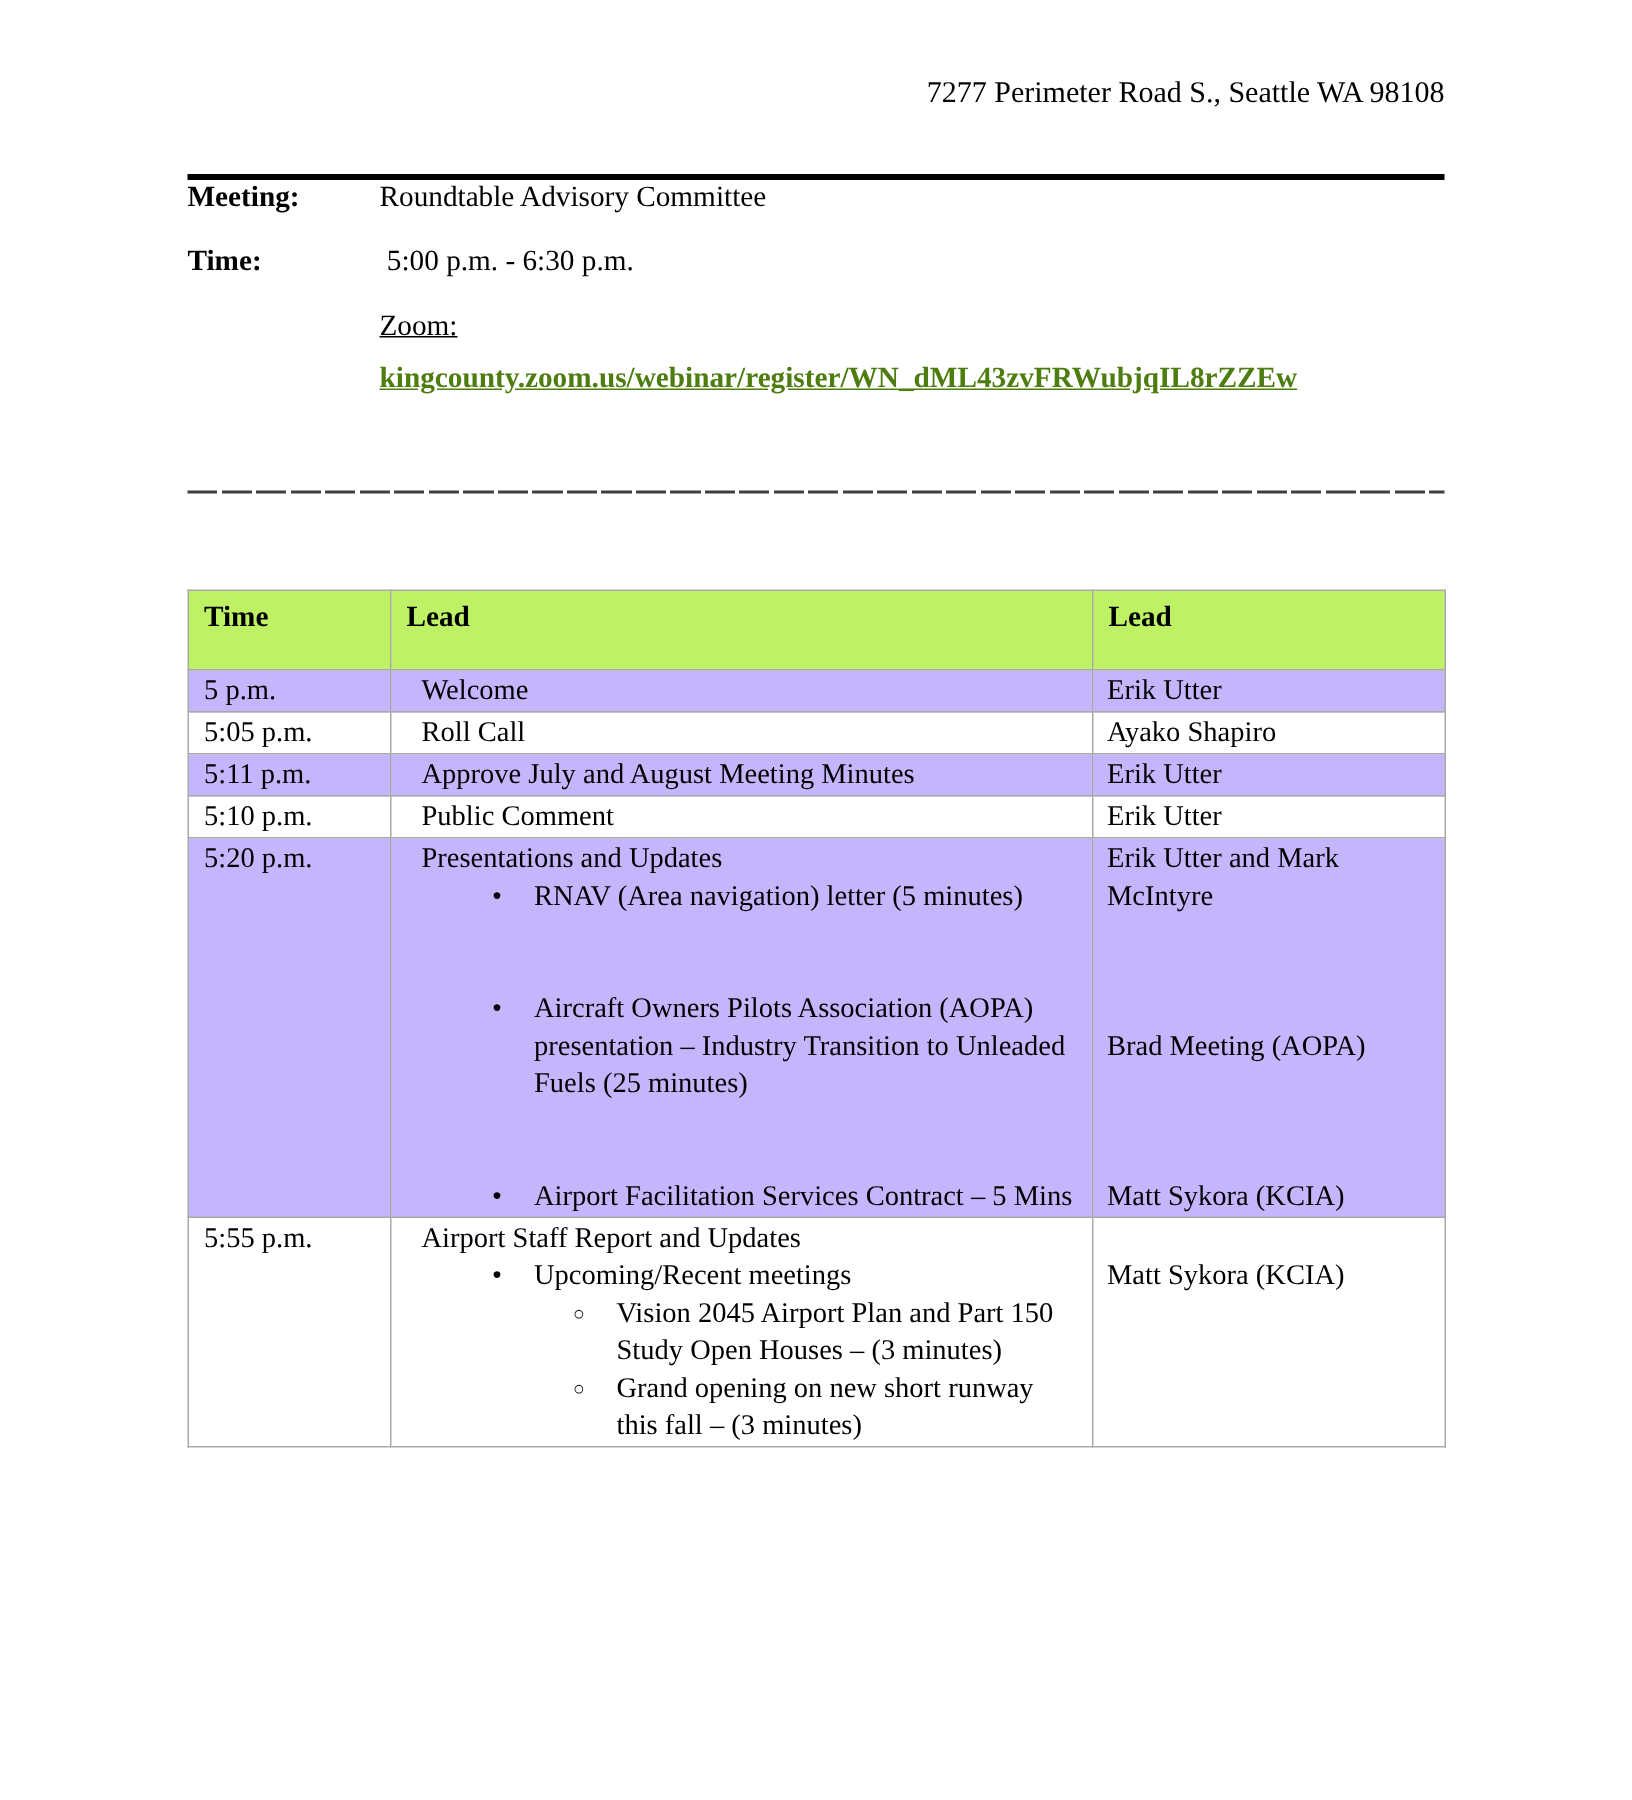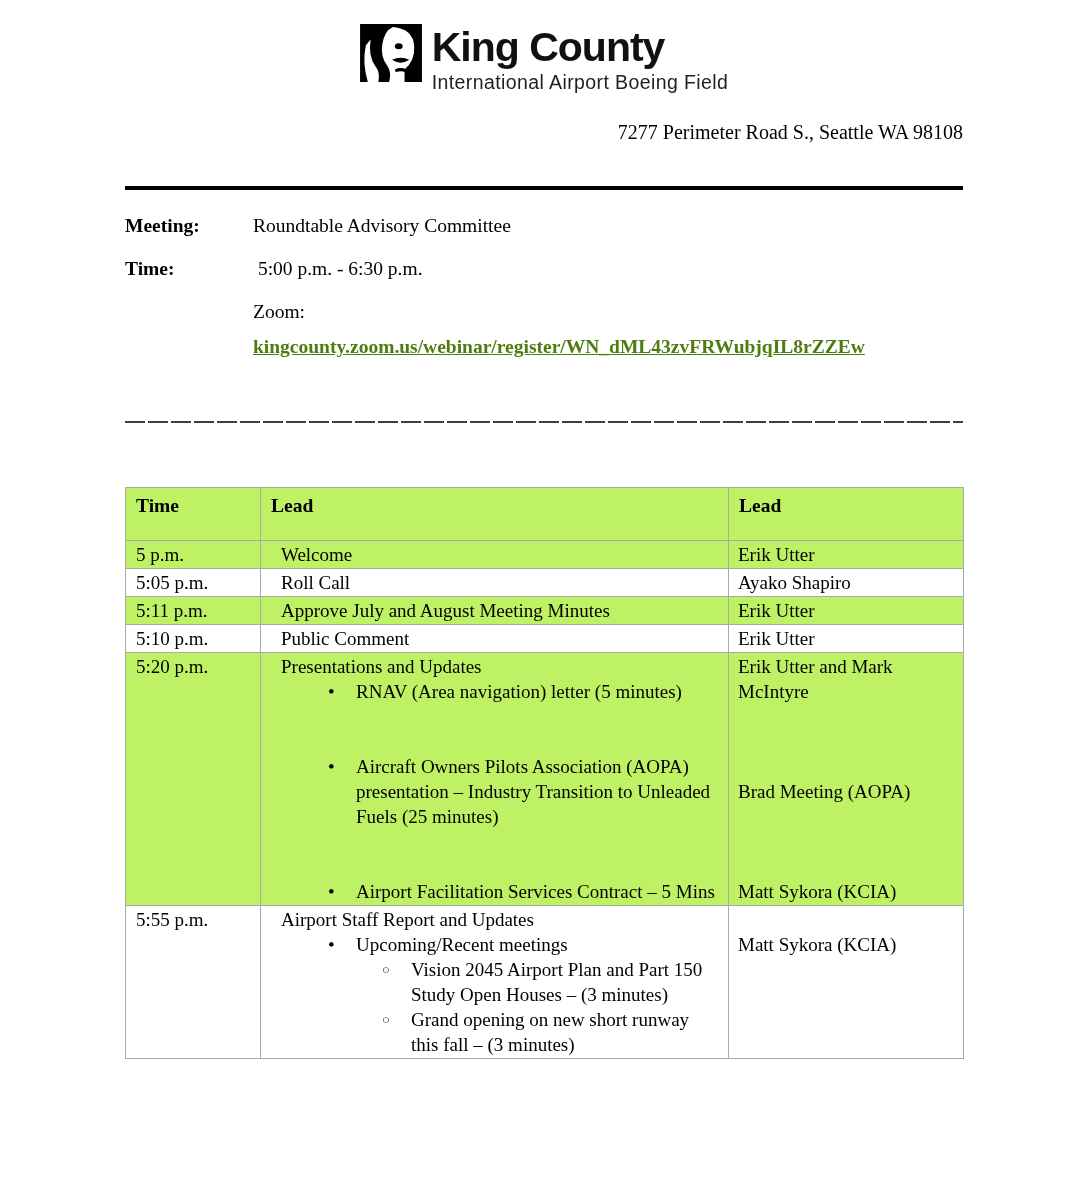--- a/index.html
+++ b/index.html
@@ -25,25 +25,25 @@
   .kc-subtitle {
     font-family: "Liberation Sans", sans-serif;
     font-size: 19.5px; letter-spacing: 0.4px; margin-top: 1px; color: #1f1f1f;
   }
 
   .address { text-align: right; font-size: 20px; margin-top: 26px; line-height: 24px; }
 
   .top-rule { height: 4px; background: #000; margin-top: 42px; }
 
   
-  .details { margin-top: 24px; }
+  .details { }
   .detail-row { display: flex; margin-bottom: 19px; font-size: 19.5px; line-height: 24px; }
   .detail-label { width: 128px; flex: none; font-weight: bold; }
   .detail-value { white-space: pre-wrap; }
-  .zoom-block { margin-left: 128px; margin-top: 0px; font-size: 19.5px; line-height: 24px; }
+  .zoom-block { margin-left: 128px; margin-top: 0px; font-size: 19.5px; line-height: 24px; text-decoration: underline; }
   .zoom-link {
     display: inline-block; margin-top: 11px; font-weight: bold;
     text-decoration: underline; cursor: pointer;
   }
 
   .section-divider {
     margin-top: 62px; height: 2px;
     background: repeating-linear-gradient(90deg, #3f3f3f 0 20px, transparent 20px 23px);
   }
 
@@ -55,50 +55,34 @@
   table.agenda th, table.agenda td {
     border: 1px solid #a9a9a9; vertical-align: top; line-height: 25px;
   }
   table.agenda th {
     text-align: left; font-size: 19.5px; font-weight: bold;
     padding: 5px 4px 22px 10px; background: #bef264;
   }
   td.col-time  { padding: 1px 4px 1px 10px; }
   td.col-topic { padding: 1px 10px 1px 20px; }
   td.col-lead  { padding: 1px 6px 1px 9px; }
-  tr.shaded td { background: #bef264; }
+  tr.shaded td { background: #c4b5fd; }
 
   .topic-text {}
   .topic-bullet { display: flex; margin-left: 47px; }
   .topic-bullet > .marker { width: 28px; flex: none; }
   .topic-sub { display: flex; margin-left: 101px; }
   .topic-sub > .marker { width: 29px; flex: none; font-size: 13px; }
   .lead-entry {}
 </style>
 </head>
 <body>
 
 <div class="page">
 
-  <div class="logo-block">
-    <div class="logo-row">
-      <svg class="kc-icon" viewBox="0 0 64 60" xmlns="http://www.w3.org/2000/svg">
-        <rect x="0" y="0" width="64" height="60" fill="#000"></rect>
-        <path d="M34 3 Q55 5 56 23 Q57 38 46 47 L46 60 L30 60 Q33 50 28 43 Q21 34 23 21 Q25 7 34 3 Z" fill="#fff"></path>
-        <path d="M11 16 Q8 33 16 44 Q21 50 19 60 L8 60 Q2 40 6 22 Z" fill="#fff"></path>
-        <ellipse cx="40" cy="23" rx="4" ry="3" fill="#000"></ellipse>
-        <path d="M33 37 Q42 33 51 37 Q42 43 33 37 Z" fill="#000"></path>
-        <path d="M36 47 Q42 44 48 47 L47 50 Q42 48 37 50 Z" fill="#000"></path>
-      </svg>
-      <div class="kc-text-col">
-        <div class="kc-title">King County</div>
-        <div class="kc-subtitle">International Airport Boeing Field</div>
-      </div>
-    </div>
-  </div>
 
   <div class="address">7277 Perimeter Road S., Seattle WA 98108</div>
 
   <div class="top-rule"></div>
 
   <div class="details">
     <div class="detail-row">
       <div class="detail-label">Meeting:</div>
       <div class="detail-value">Roundtable Advisory Committee</div>
     </div>

